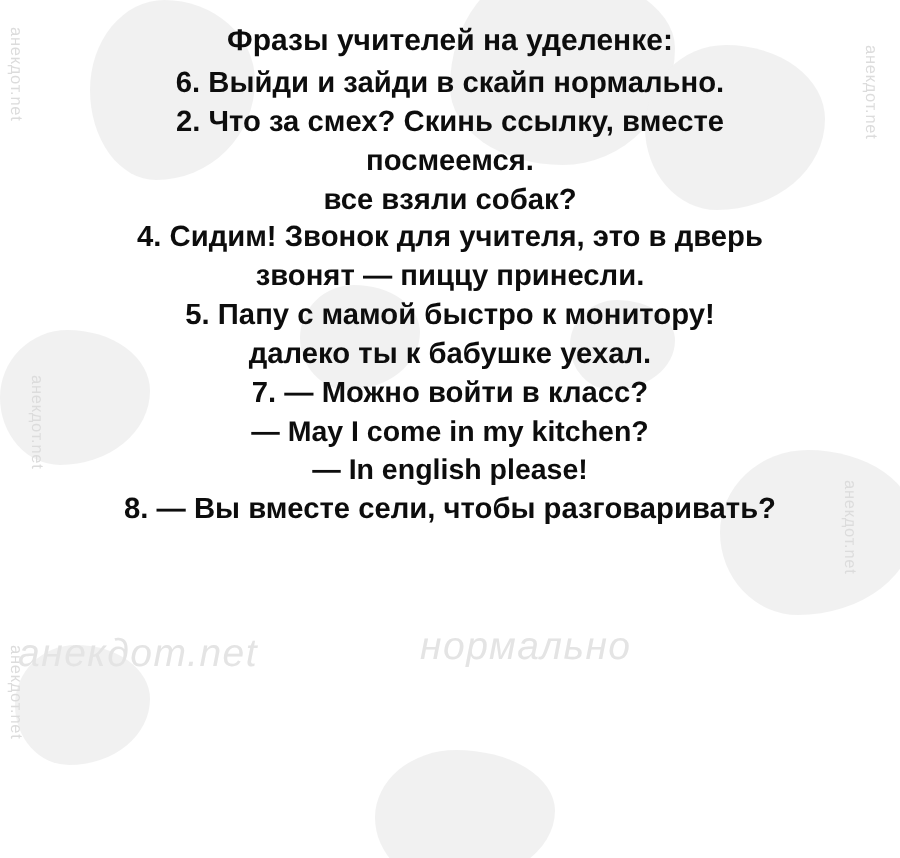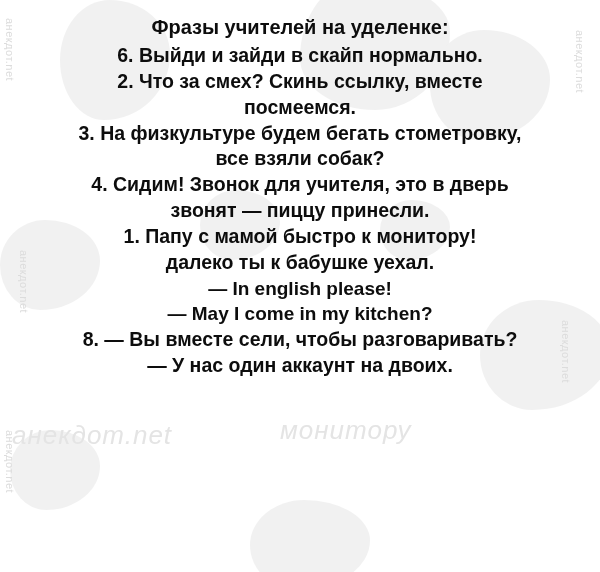--- a/index.html
+++ b/index.html
@@ -106,31 +106,30 @@
   <div class="blob b7"></div>
   <div class="blob b8"></div>
   <div class="blob b9"></div>
 
   <div class="wm wm-v wm1">анекдот.net</div>
   <div class="wm wm-v wm2">анекдот.net</div>
   <div class="wm wm-v wm3">анекдот.net</div>
   <div class="wm wm-v wm4">анекдот.net</div>
   <div class="wm wm-v wm5">анекдот.net</div>
   <div class="wm wm-big wm6">анекдот.net</div>
-  <div class="wm wm-big wm7">монитору</div>
+  <div class="wm wm-big wm7">нормально</div>
 </div>
 
 <div class="content">
   <div class="title">Фразы учителей на уделенке:</div>
   <div class="line">6. Выйди и зайди в скайп нормально.</div>
   <div class="line">2. Что за смех? Скинь ссылку, вместе</div>
   <div class="line">посмеемся.</div>
-  <div class="line">3. На физкультуре будем бегать стометровку,</div>
   <div class="line">все взяли собак?</div>
   <div class="line">4. Сидим! Звонок для учителя, это в дверь</div>
   <div class="line">звонят — пиццу принесли.</div>
-  <div class="line">1. Папу с мамой быстро к монитору!</div>
+  <div class="line">5. Папу с мамой быстро к монитору!</div>
   <div class="line">далеко ты к бабушке уехал.</div>
+  <div class="line">7. — Можно войти в класс?</div>
+  <div class="line latin">— May I come in my kitchen?</div>
   <div class="line latin">— In english please!</div>
-  <div class="line latin">— May I come in my kitchen?</div>
   <div class="line">8. — Вы вместе сели, чтобы разговаривать?</div>
-  <div class="line">— У нас один аккаунт на двоих.</div>
 </div>
 
 </body></html>

